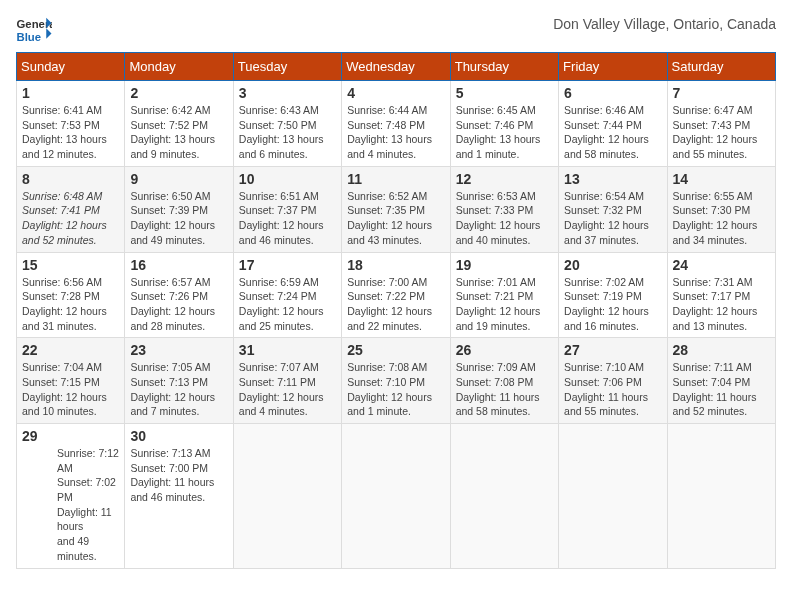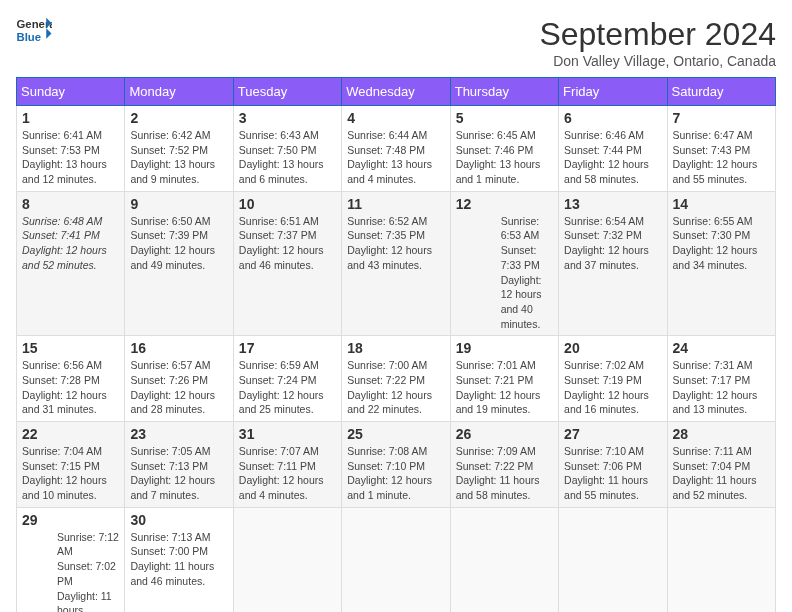--- a/index.html
+++ b/index.html
@@ -36,21 +36,21 @@
     .location {
       font-size: 14px;
       color: #555;
     }
     table {
       width: 100%;
       border-collapse: collapse;
       font-size: 11px;
     }
     th {
-      background-color: #8b5cf6;
+      background-color: #c2410c;
       color: #fff;
       padding: 6px 4px;
       text-align: left;
       font-size: 13px;
       font-weight: normal;
       border: 1px solid #1a6bb5;
     }
     td {
       vertical-align: top;
       padding: 4px 5px;
@@ -83,21 +83,20 @@
 
 <div class="header">
   <div class="logo">
     <svg class="logo-icon" viewBox="0 0 40 32" xmlns="http://www.w3.org/2000/svg">
       <text x="0" y="14" font-size="13" font-weight="bold" fill="#333" font-family="Arial">General</text>
       <text x="0" y="28" font-size="13" font-weight="bold" fill="#1a6bb5" font-family="Arial">Blue</text>
       <polygon points="34,2 40,8 34,14 40,20 34,26" fill="#1a6bb5"></polygon>
     </svg>
   </div>
   <div class="title-section">
-    <div class="month-title">September 2024</div>
     <div class="location">Don Valley Village, Ontario, Canada</div>
   </div>
 </div>
 
 <table>
   <thead>
     <tr>
       <th>Sunday</th>
       <th>Monday</th>
       <th>Tuesday</th>
@@ -183,21 +182,21 @@
         </td>
         <td>
           <span class="day-num">11</span>
           <div class="day-detail" style="white-space: pre-line;">Sunrise: 6:52 AM
 Sunset: 7:35 PM
 Daylight: 12 hours
 and 43 minutes.</div>
         </td>
         <td>
           <span class="day-num">12</span>
-          <div class="day-detail" style="white-space: pre-line; margin-left: 45px;">Sunrise: 6:53 AM
+          <div class="day-detail" style="white-space: pre-line;">Sunrise: 6:53 AM
 Sunset: 7:33 PM
 Daylight: 12 hours
 and 40 minutes.</div>
         </td>
         <td>
           <span class="day-num">13</span>
           <div class="day-detail" style="white-space: pre-line;">Sunrise: 6:54 AM
 Sunset: 7:32 PM
 Daylight: 12 hours
 and 37 minutes.</div>
@@ -286,21 +285,21 @@
         <td>
           <span class="day-num">25</span>
           <div class="day-detail" style="white-space: pre-line;">Sunrise: 7:08 AM
 Sunset: 7:10 PM
 Daylight: 12 hours
 and 1 minute.</div>
         </td>
         <td>
           <span class="day-num">26</span>
           <div class="day-detail" style="white-space: pre-line;">Sunrise: 7:09 AM
-Sunset: 7:22 PM
+Sunset: 7:08 PM
 Daylight: 11 hours
 and 58 minutes.</div>
         </td>
         <td>
           <span class="day-num">27</span>
           <div class="day-detail" style="white-space: pre-line;">Sunrise: 7:10 AM
 Sunset: 7:06 PM
 Daylight: 11 hours
 and 55 minutes.</div>
         </td>

